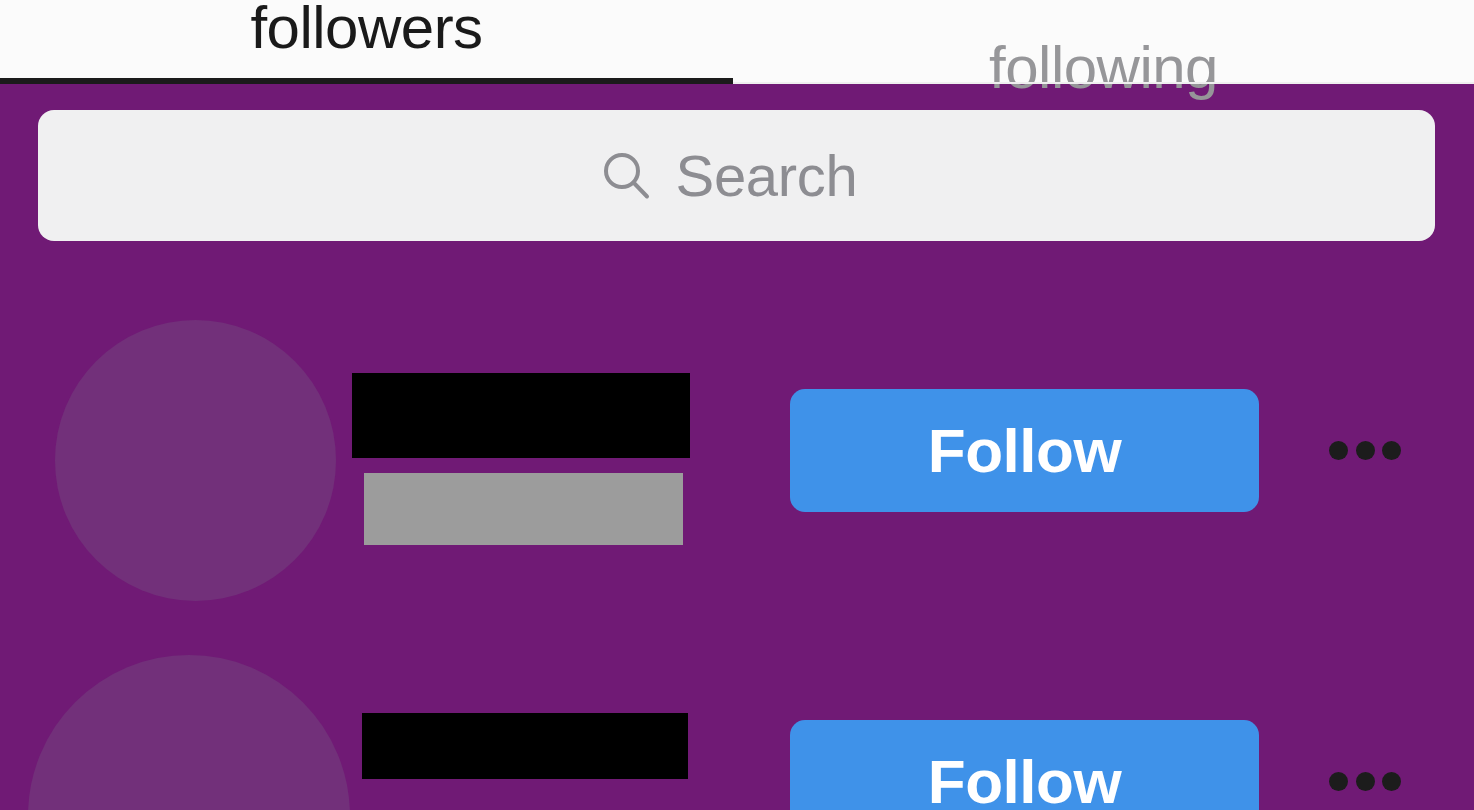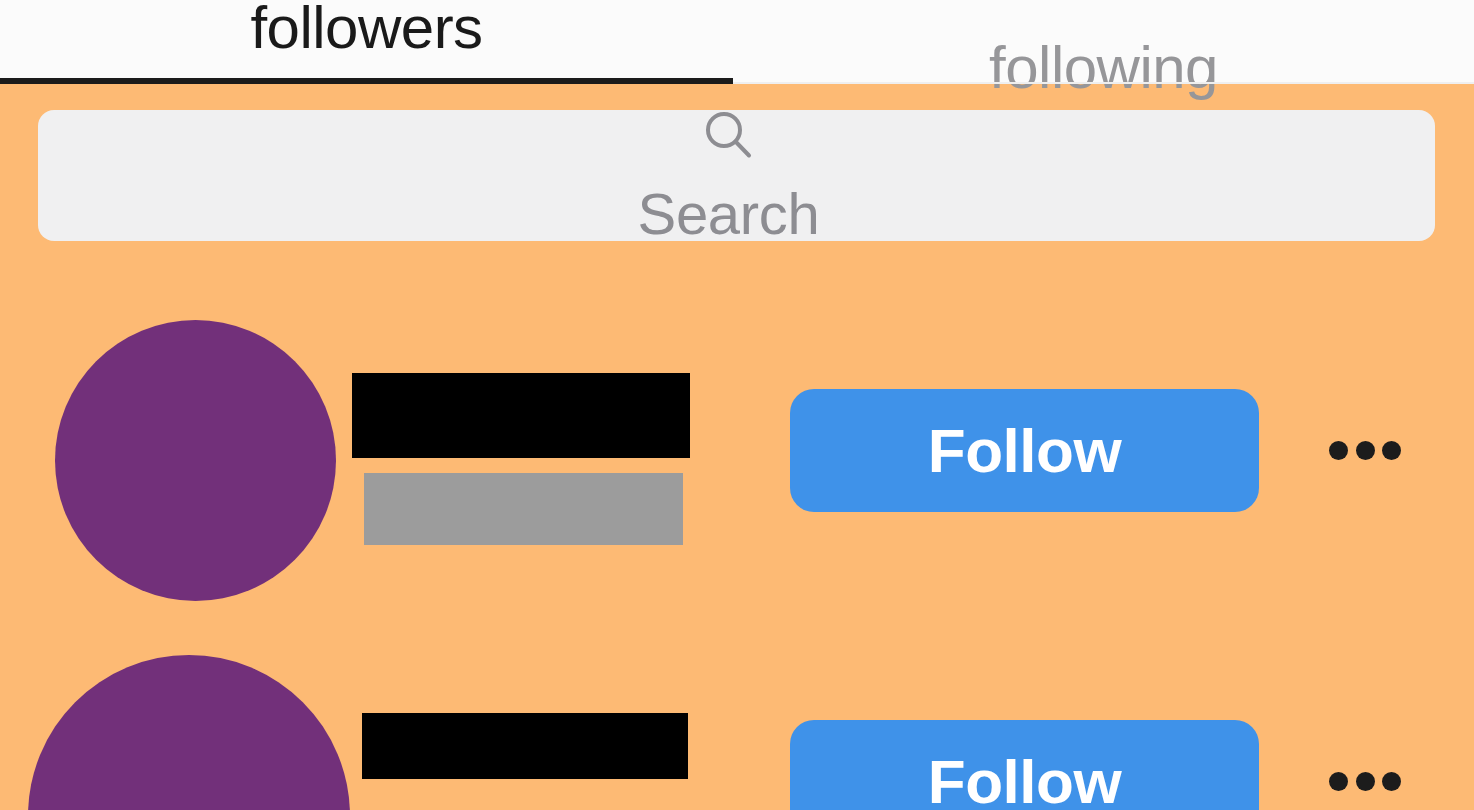--- a/index.html
+++ b/index.html
@@ -8,21 +8,21 @@
     background: #ffffff;
   }
   body {
     font-family: "Liberation Sans", sans-serif;
     -webkit-font-smoothing: antialiased;
   }
   #screen {
     position: relative;
     width: 1474px;
     height: 810px;
-    background: #fdba74;
+    background: #701a75;
     overflow: hidden;
   }
 
   
   .tabbar {
     position: absolute;
     left: 0;
     top: 0;
     width: 1474px;
     height: 84px;
@@ -90,21 +90,20 @@
     align-items: center;
     justify-content: center;
     box-sizing: border-box;
   }
   .search-inner {
     display: flex;
     align-items: center;
     gap: 24px;
     position: relative;
     left: -8px;
-    flex-direction: column;
   }
   .search-icon {
     width: 52px;
     height: 52px;
     display: block;
     flex: none;
   }
   .search-placeholder {
     font-size: 58px;
     line-height: 58px;
@@ -129,21 +128,21 @@
   }
   .redact-username {
     background: #000000;
   }
   .redact-fullname {
     background: #9c9c9c;
   }
   .follow-button {
     position: absolute;
     background: #3f92e9;
-    border-radius: 24px;
+    border-radius: 15px;
     border: none;
     padding: 0;
     display: flex;
     align-items: center;
     justify-content: center;
     cursor: pointer;
     box-sizing: border-box;
   }
   .follow-label {
     color: #ffffff;

